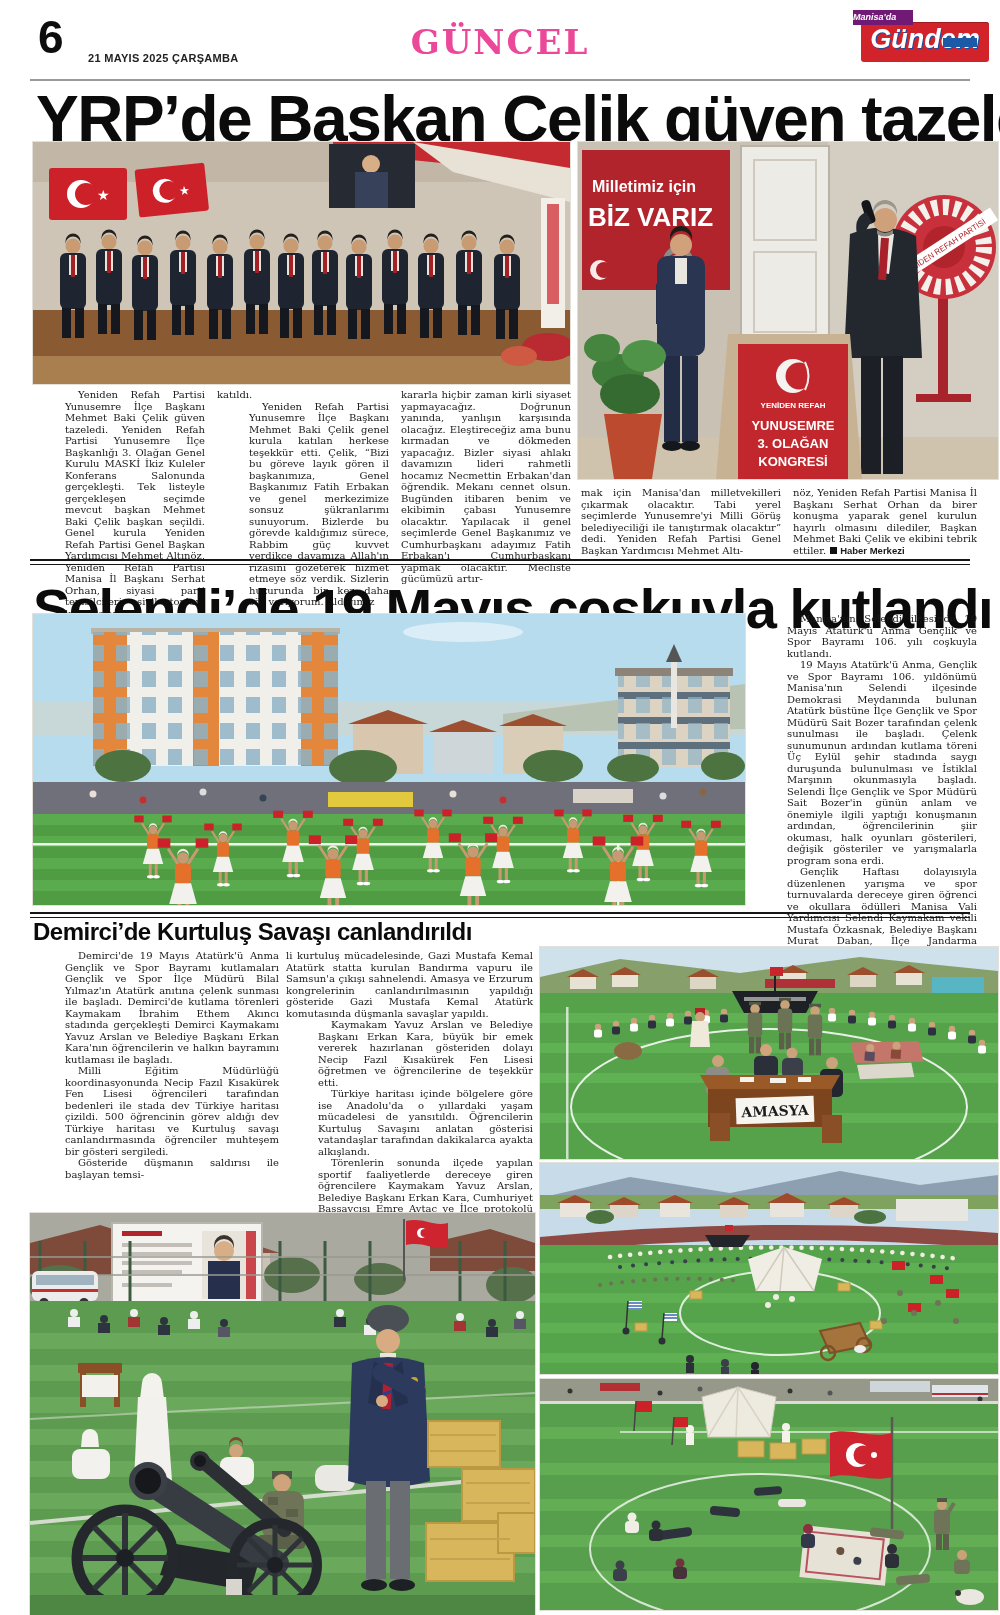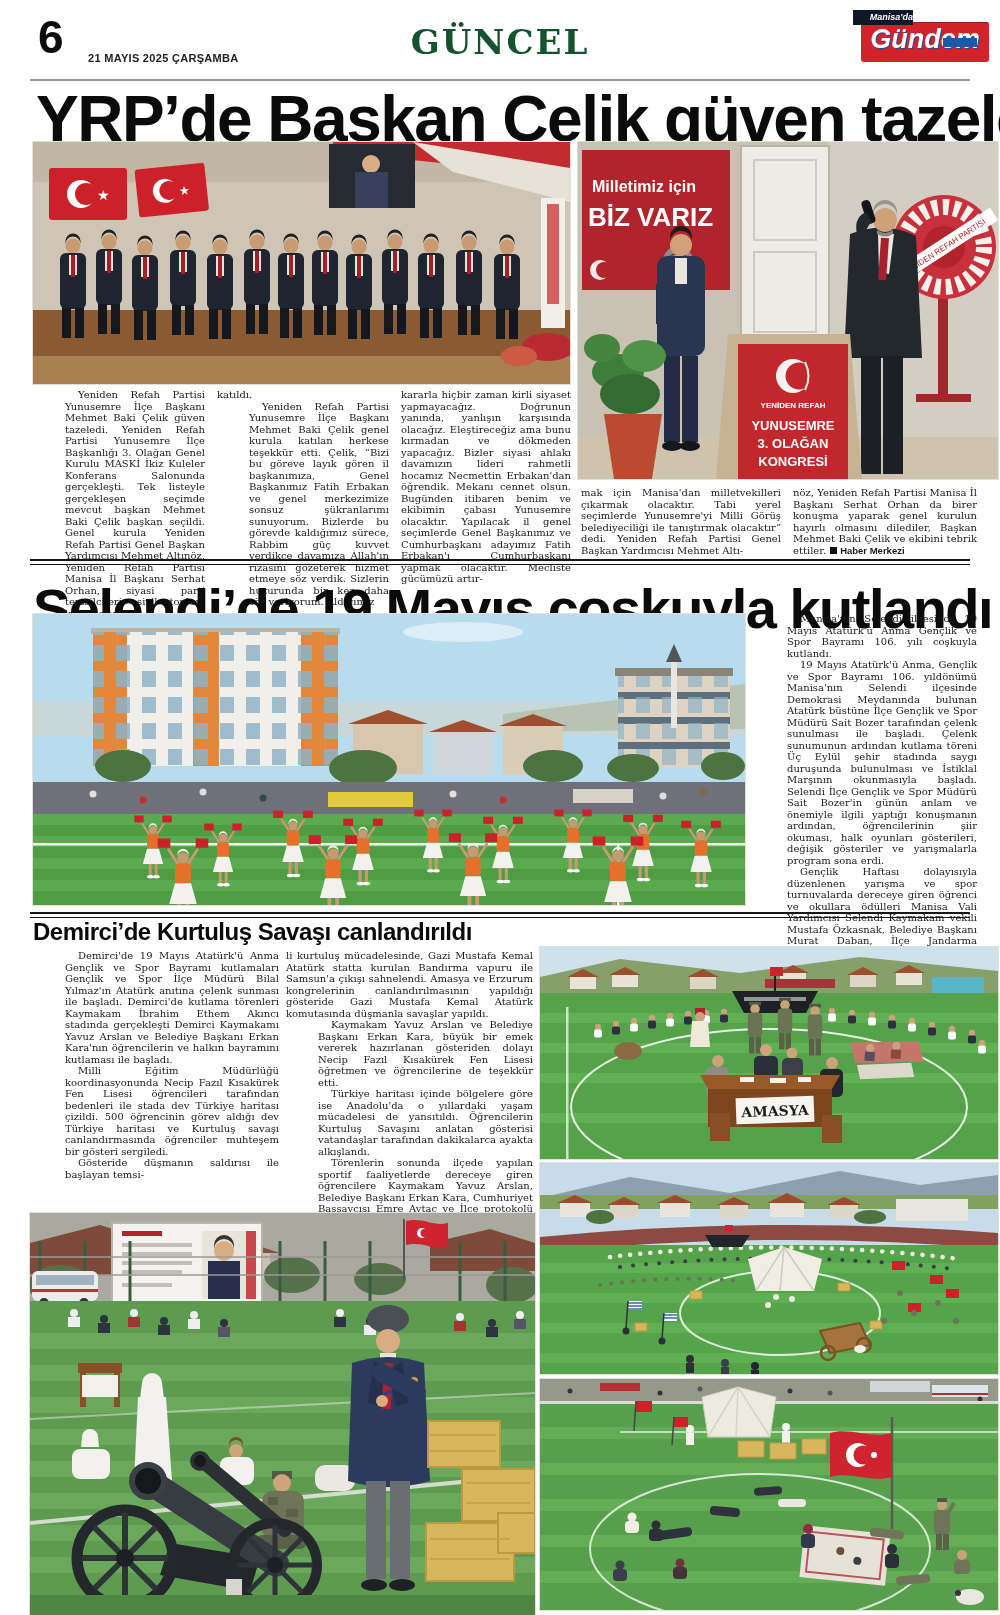--- a/index.html
+++ b/index.html
@@ -2,29 +2,29 @@
 <html><head>
 <meta charset="utf-8">
 <style>
   html,body{margin:0;padding:0;background:#ffffff;}
   #page{position:relative;width:1000px;height:1615px;background:#fff;overflow:hidden;
         font-family:"Liberation Sans",sans-serif;color:#111;}
   
   .pagenum{position:absolute;left:38px;top:10px;font-size:46px;font-weight:700;color:#0d0d0d;}
   .dateline{position:absolute;left:88px;top:52px;font-size:11px;font-weight:700;letter-spacing:.3px;color:#222;}
   .section{position:absolute;left:0;right:0;top:22px;text-align:center;
-           font-family:"DejaVu Serif",serif;font-weight:700;font-size:34px;letter-spacing:2px;color:#14532d;}
+           font-family:"DejaVu Serif",serif;font-weight:700;font-size:34px;letter-spacing:2px;color:#ec4899;}
   .headrule{position:absolute;left:30px;width:940px;height:2px;background:#9a9a9a;top:79px;}
   .logo{position:absolute;left:853px;top:10px;width:136px;height:54px;}
   .logo .red{position:absolute;left:8px;top:12px;width:128px;height:40px;background:#d2232a;border-radius:3px;
              box-shadow:0 1px 0 #9e1b20 inset;}
   .logo .red span{position:absolute;left:0;right:0;top:2px;text-align:center;color:#fff;font-style:italic;
              font-weight:700;font-size:27px;text-shadow:1px 1px 0 #1b4f9c;}
-  .logo .blue-tab{position:absolute;left:0;top:0;width:60px;height:15px;background:#0f172a;color:#fff;
-             font-style:italic;font-weight:700;font-size:9px;text-align:right;line-height:15px;}
+  .logo .blue-tab{position:absolute;left:0;top:0;width:60px;height:15px;background:#701a75;color:#fff;
+             font-style:italic;font-weight:700;font-size:9px;text-align:left;line-height:15px;}
   .logo .blue-strip{position:absolute;right:12px;top:16px;width:34px;height:9px;background:#1b5aa6;}
   
   .headline{position:absolute;font-weight:700;color:#0b0b0b;white-space:nowrap;letter-spacing:-1.5px;}
   .h1{left:36px;top:82px;font-size:64px;}
   .h2{left:33px;top:564px;font-size:56px;margin-top:12px;}
   .h3{left:33px;top:918px;font-size:24px;letter-spacing:-.5px;}
   
   .col{position:absolute;font-family:"DejaVu Serif",serif;font-size:10px;line-height:11.5px;
        color:#1a1a1a;text-align:justify;}
   .col p{margin:0;}

